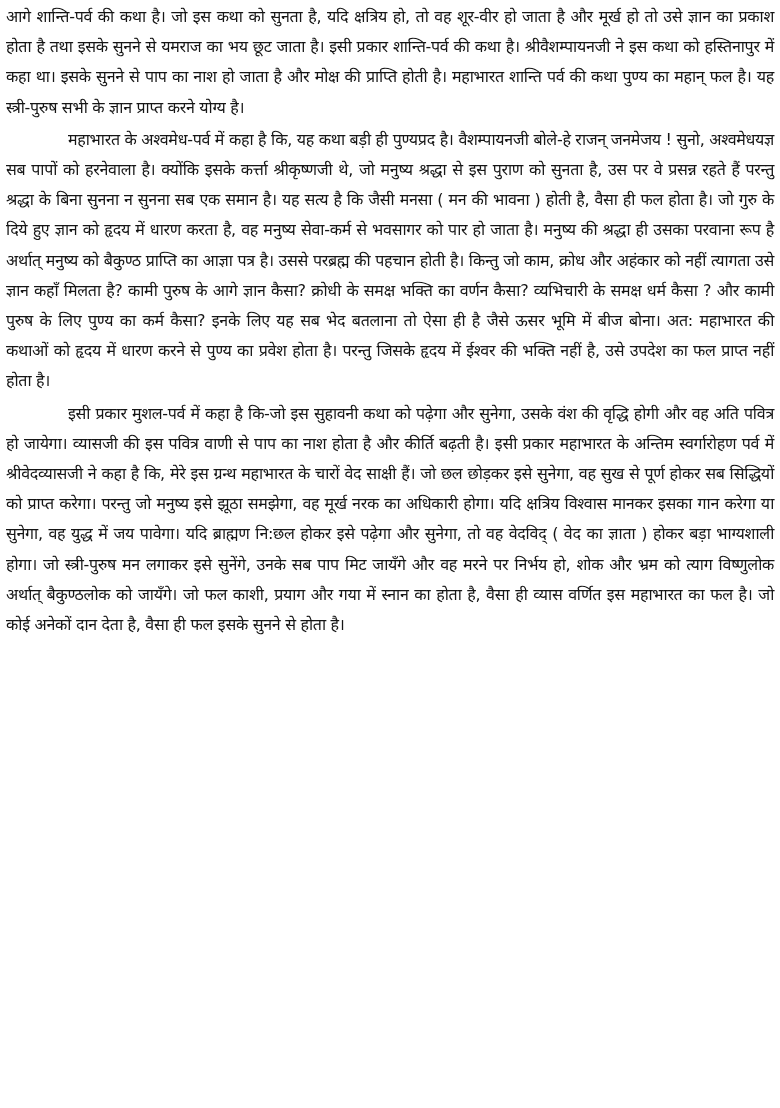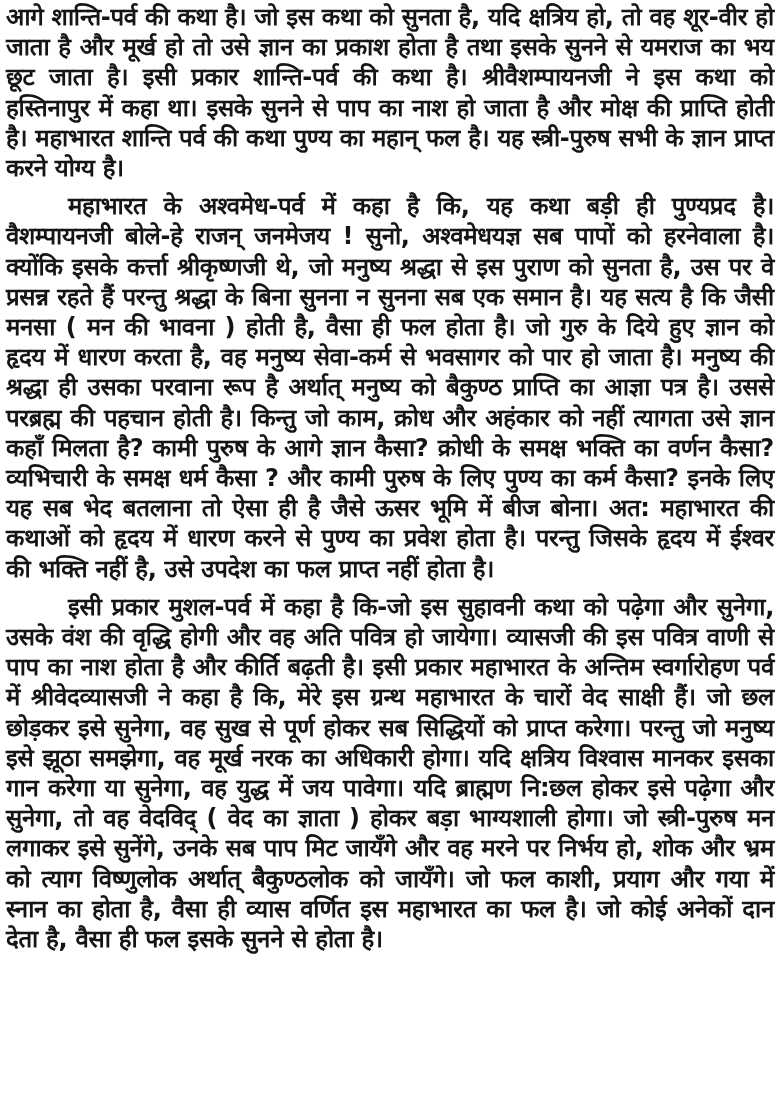--- a/index.html
+++ b/index.html
@@ -13,36 +13,36 @@
       overflow: hidden;
       position: relative;
     }
     .page {
       position: absolute;
       left: 6px;
       top: 2px;
       width: 768px;
       color: #151515;
       font-family: "DejaVu Sans", "Liberation Sans", sans-serif;
-      font-weight: bold;
-      font-size: 24px;
+      font-weight: normal;
+      font-size: 16px;
       line-height: 30.2px;
       letter-spacing: -0.3px;
     }
     .para {
       margin: 0;
       text-align: justify;
       text-align-last: left;
       hyphens: none;
     }
     .para.indent {
       text-indent: 62px;
     }
     .para + .para {
-      margin-top: 8px;
+      margin-top: 2px;
     }
   </style>
 </head>
 <body>
 
 <div class="page">
   <p class="para">आगे शान्ति-पर्व की कथा है। जो इस कथा को सुनता है, यदि क्षत्रिय हो, तो वह शूर-वीर हो जाता है और मूर्ख हो तो उसे ज्ञान का प्रकाश होता है तथा इसके सुनने से यमराज का भय छूट जाता है। इसी प्रकार शान्ति-पर्व की कथा है। श्रीवैशम्पायनजी ने इस कथा को हस्तिनापुर में कहा था। इसके सुनने से पाप का नाश हो जाता है और मोक्ष की प्राप्ति होती है। महाभारत शान्ति पर्व की कथा पुण्य का महान् फल है। यह स्त्री-पुरुष सभी के ज्ञान प्राप्त करने योग्य है।</p>
   <p class="para indent">महाभारत के अश्वमेध-पर्व में कहा है कि, यह कथा बड़ी ही पुण्यप्रद है। वैशम्पायनजी बोले-हे राजन् जनमेजय ! सुनो, अश्वमेधयज्ञ सब पापों को हरनेवाला है। क्योंकि इसके कर्त्ता श्रीकृष्णजी थे, जो मनुष्य श्रद्धा से इस पुराण को सुनता है, उस पर वे प्रसन्न रहते हैं परन्तु श्रद्धा के बिना सुनना न सुनना सब एक समान है। यह सत्य है कि जैसी मनसा ( मन की भावना ) होती है, वैसा ही फल होता है। जो गुरु के दिये हुए ज्ञान को हृदय में धारण करता है, वह मनुष्य सेवा-कर्म से भवसागर को पार हो जाता है। मनुष्य की श्रद्धा ही उसका परवाना रूप है अर्थात् मनुष्य को बैकुण्ठ प्राप्ति का आज्ञा पत्र है। उससे परब्रह्म की पहचान होती है। किन्तु जो काम, क्रोध और अहंकार को नहीं त्यागता उसे ज्ञान कहाँ मिलता है? कामी पुरुष के आगे ज्ञान कैसा? क्रोधी के समक्ष भक्ति का वर्णन कैसा? व्यभिचारी के समक्ष धर्म कैसा ? और कामी पुरुष के लिए पुण्य का कर्म कैसा? इनके लिए यह सब भेद बतलाना तो ऐसा ही है जैसे ऊसर भूमि में बीज बोना। अत: महाभारत की कथाओं को हृदय में धारण करने से पुण्य का प्रवेश होता है। परन्तु जिसके हृदय में ईश्वर की भक्ति नहीं है, उसे उपदेश का फल प्राप्त नहीं होता है।</p>
   <p class="para indent">इसी प्रकार मुशल-पर्व में कहा है कि-जो इस सुहावनी कथा को पढ़ेगा और सुनेगा, उसके वंश की वृद्धि होगी और वह अति पवित्र हो जायेगा। व्यासजी की इस पवित्र वाणी से पाप का नाश होता है और कीर्ति बढ़ती है। इसी प्रकार महाभारत के अन्तिम स्वर्गारोहण पर्व में श्रीवेदव्यासजी ने कहा है कि, मेरे इस ग्रन्थ महाभारत के चारों वेद साक्षी हैं। जो छल छोड़कर इसे सुनेगा, वह सुख से पूर्ण होकर सब सिद्धियों को प्राप्त करेगा। परन्तु जो मनुष्य इसे झूठा समझेगा, वह मूर्ख नरक का अधिकारी होगा। यदि क्षत्रिय विश्वास मानकर इसका गान करेगा या सुनेगा, वह युद्ध में जय पावेगा। यदि ब्राह्मण नि:छल होकर इसे पढ़ेगा और सुनेगा, तो वह वेदविद् ( वेद का ज्ञाता ) होकर बड़ा भाग्यशाली होगा। जो स्त्री-पुरुष मन लगाकर इसे सुनेंगे, उनके सब पाप मिट जायँगे और वह मरने पर निर्भय हो, शोक और भ्रम को त्याग विष्णुलोक अर्थात् बैकुण्ठलोक को जायँगे। जो फल काशी, प्रयाग और गया में स्नान का होता है, वैसा ही व्यास वर्णित इस महाभारत का फल है। जो कोई अनेकों दान देता है, वैसा ही फल इसके सुनने से होता है।</p>
 </div>

